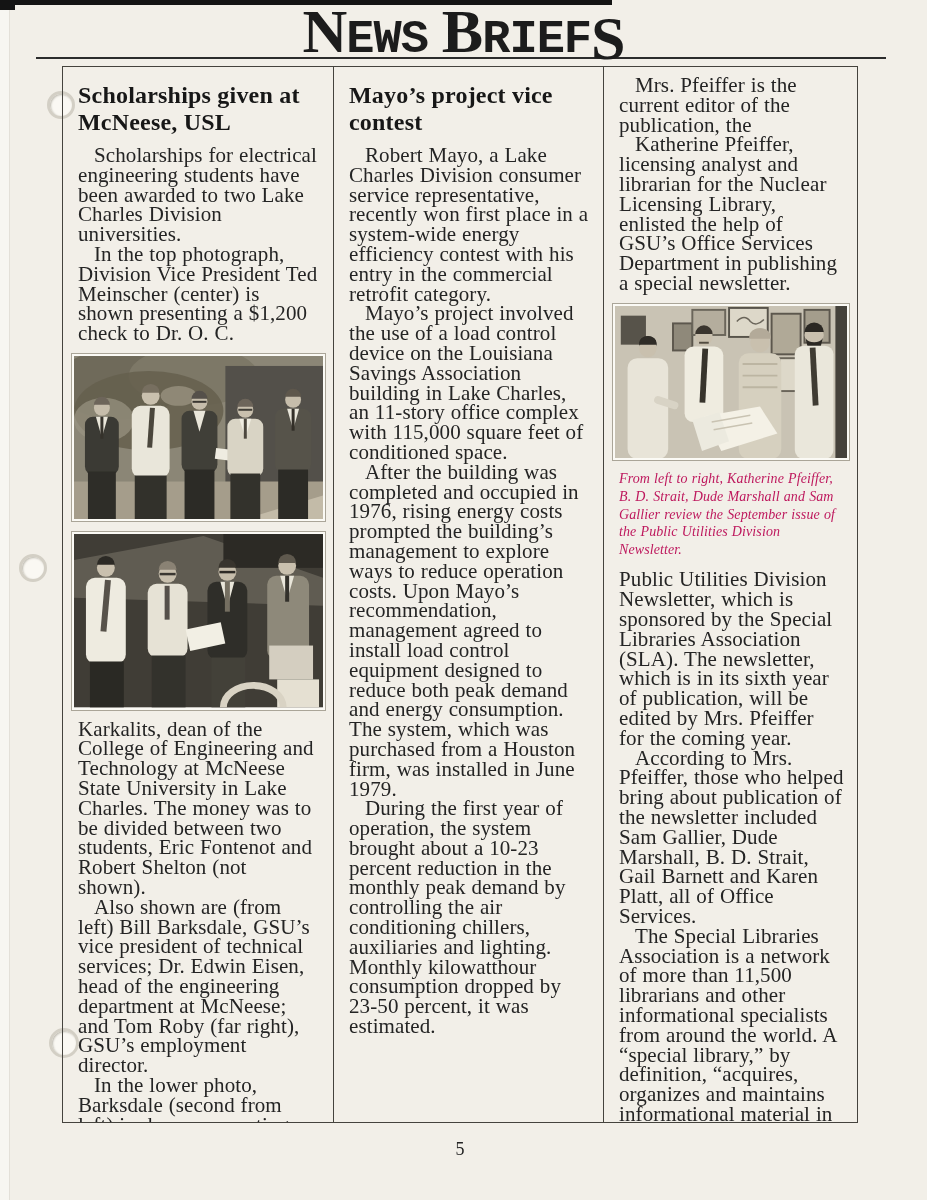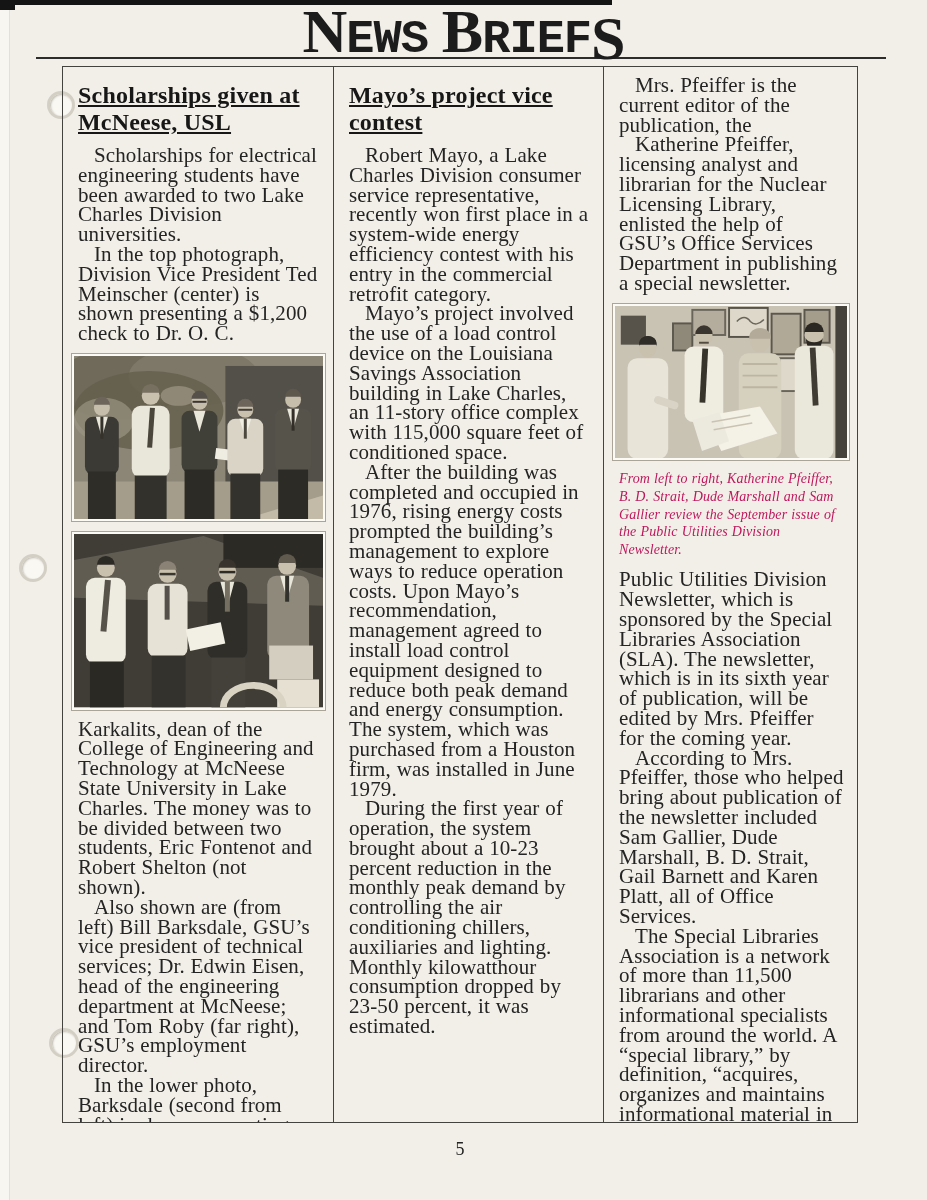--- a/index.html
+++ b/index.html
@@ -33,21 +33,21 @@
   .content-box{
     position:absolute;left:62px;top:66px;width:796px;height:1057px;
     border:1.5px solid #45433d;box-sizing:border-box;display:flex;z-index:1;
   }
   .col{box-sizing:border-box;padding:9px 13px 0 15px;overflow:hidden;}
   .col-1{width:271px;border-right:1.5px solid #45433d;}
   .col-2{width:270px;border-right:1.5px solid #45433d;}
   .col-3{flex:1;}
   .article-title{
     font-size:24px;line-height:27px;font-weight:700;color:#171717;
-    margin:6px 0 10px 0;letter-spacing:.2px;text-decoration:underline;
+    margin:6px 0 10px 0;letter-spacing:.2px;
   }
   .col p{font-size:21px;line-height:19.8px;margin:0;letter-spacing:.1px;word-spacing:.5px;}
   .col p.indent{text-indent:16px;}
   figure.photo{margin:9px -6px 9px -7px;padding:0;}
   .photo-frame{border:1px solid #aaa598;background:#fbfaf5;padding:2px;}
   .photo-frame svg{display:block;width:100%;}
   p.caption{font-style:italic;font-size:14px;line-height:17.6px;margin:6px 0 12px 0;color:#be185d;}
   .page-num{position:absolute;left:62px;top:1139px;width:796px;text-align:center;font-size:18px;color:#222;}
 </style>
 </head>

